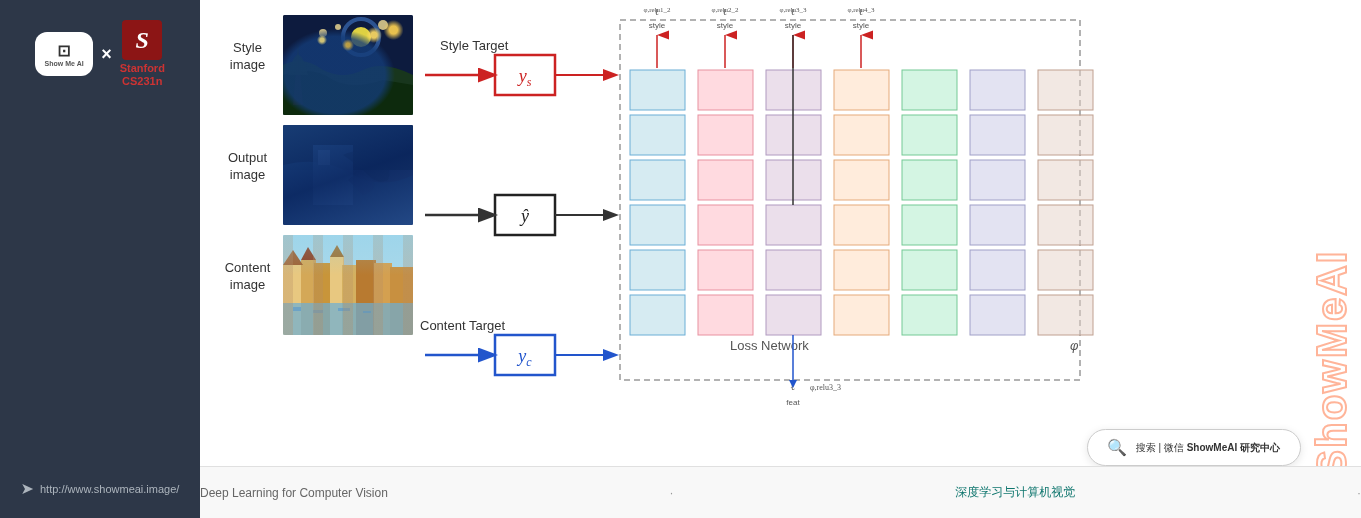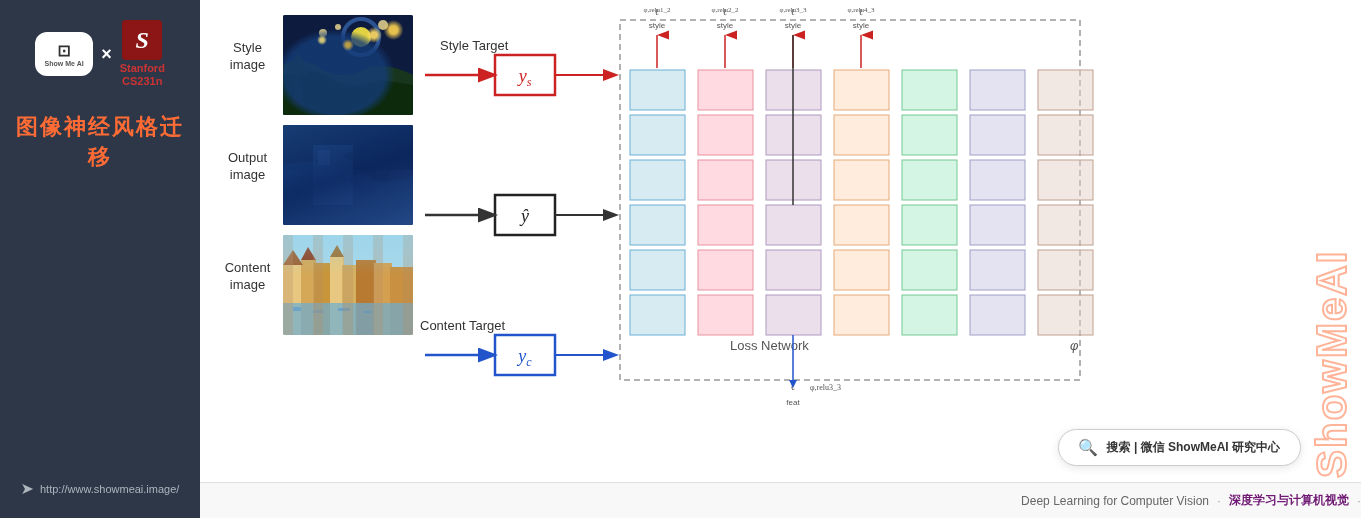--- a/index.html
+++ b/index.html
@@ -225,49 +225,48 @@
       gap: 8px;
       box-shadow: 0 2px 8px rgba(0,0,0,0.1);
     }
 
     .search-icon-circle {
       font-size: 16px;
       color: #666;
     }
 
     .search-text {
-      font-size: 12px;
+      font-size: 10px;
       color: #333;
-      font-weight: bold;
     }
 
     
     .footer-bar {
       position: absolute;
       bottom: 0;
       left: 0;
       right: 0;
-      height: 36px;
+      height: 52px;
       background: #f8f8f8;
       border-top: 1px solid #e0e0e0;
       display: flex;
       align-items: center;
-      justify-content: flex-end;
+      justify-content: space-between;
       font-size: 12px;
       color: #666;
       gap: 8px;
     }
 
     .footer-dot {
       color: #999;
     }
 
     .footer-zh {
-      color: #701a75;
-      font-weight: 700;
+      color: #0f766e;
+      font-weight: 400;
     }
   </style>
 </head>
 <body>
 
 <div class="sidebar">
   <div class="logo-area">
     <div class="showmeai-logo">
       <span class="logo-icon">⊡</span>
       <span style="font-size:7px; color:#555;">Show Me AI</span>
@@ -276,21 +275,20 @@
     <div class="stanford-logo">
       <div class="stanford-s">S</div>
       <div class="stanford-text">
         <div>Stanford</div>
         <div>CS231n</div>
       </div>
     </div>
   </div>
 
 
-  <div class="subtitle-zh">图像神经风格迁移</div>
 
   <div class="website-link">
     <span class="cursor-icon">➤</span>
     <span>http://www.showmeai.image/</span>
   </div>
 </div>
 
 <div class="main-content">
 
   <div style="position:absolute; left:20px; top:15px; display:flex; flex-direction:column; gap:10px;">

